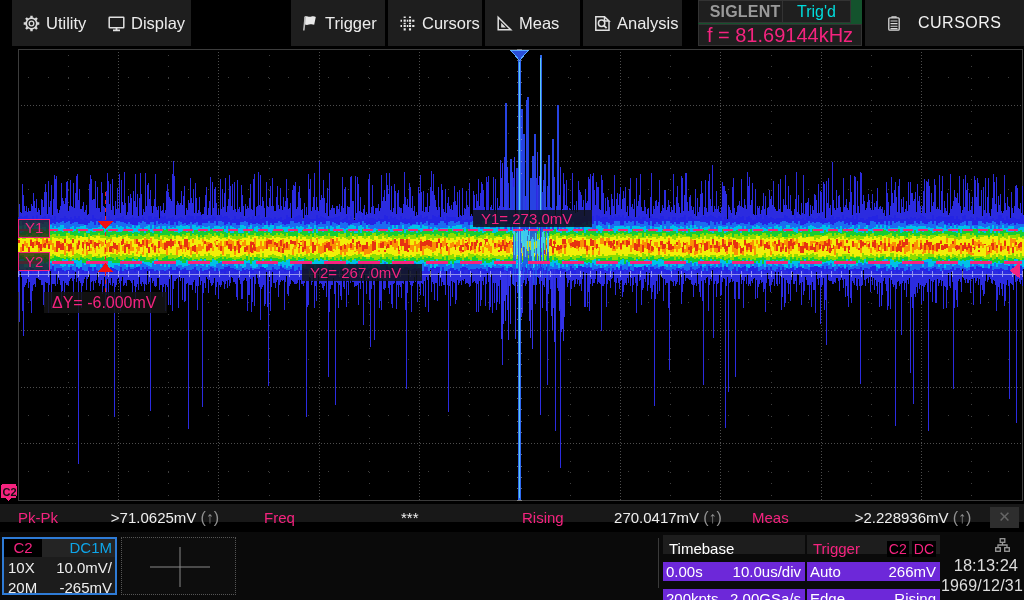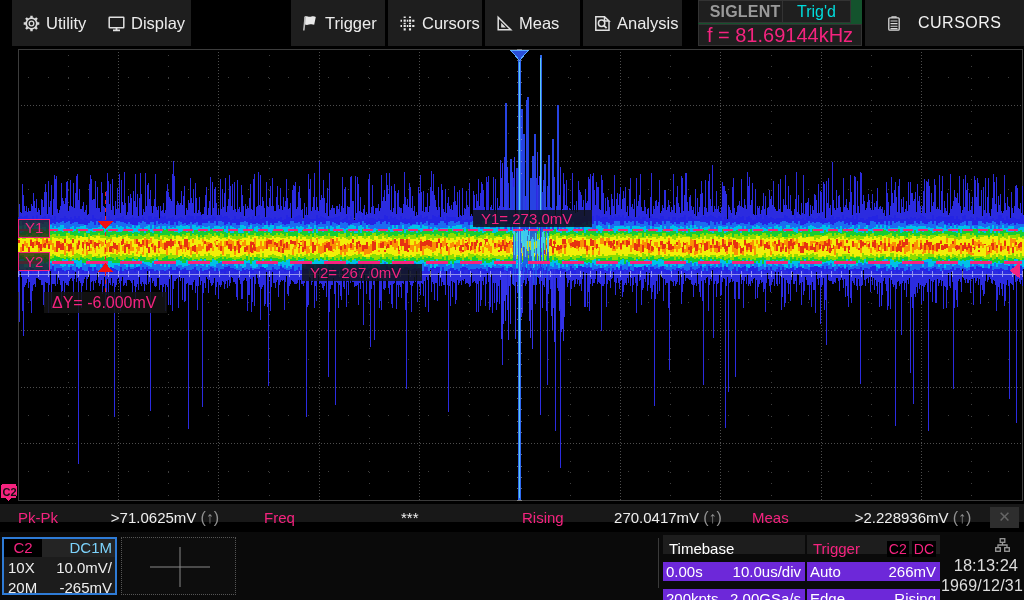--- a/index.html
+++ b/index.html
@@ -19,21 +19,21 @@
 .mslot{position:absolute;top:0;height:27px;line-height:27px}
 .mlab{color:#f5237f}
 .mval{color:#eee}
 .mv{text-align:center}
 .mar{color:#909090;font-size:16px}
 #mclose{position:absolute;left:990px;top:3px;width:29px;height:21px;background:#2e2e2e;color:#666;text-align:center;line-height:20px;font-size:15px}
 #botbar{position:absolute;left:0;top:532px;width:1024px;height:68px;background:#0a0a0a}
 #chbox{position:absolute;left:2px;top:5px;width:115px;height:58px;border:2px solid #2e7bd6;background:#1c1c1c}
 #chbox .hd{position:absolute;left:0;top:0;width:100%;height:18px;background:#242424}
 #chbox .c2{position:absolute;left:0;top:0;width:38px;height:18px;background:#000;color:#f5237f;font-size:15px;text-align:center;line-height:17px}
-#chbox .cp{position:absolute;right:3px;top:0;color:#7dd3fc;font-size:15px;line-height:17px}
+#chbox .cp{position:absolute;right:3px;top:0;color:#0ea5e9;font-size:15px;line-height:17px}
 .chrow{position:absolute;left:4px;width:104px;color:#eee;font-size:15px}
 .chrow .r{float:right}
 #mathbox{position:absolute;left:121px;top:5px;width:115px;height:58px;border:1px dotted #555;background:#0d0d0d}
 #mathbox svg{position:absolute;left:28px;top:5px}
 .infobox{position:absolute;top:3px;height:62px;font-size:15px}
 .ib-hd{height:19px;line-height:19px;background:#1d1d1d;color:#fff;padding:4px 6px}
 .chip{background:#000;padding:0 2px;margin-left:3px;font-size:14px}
 .ib-row{height:19px;line-height:19px;background:#6d28d9;color:#fff;padding:0 4px 0 3px;margin-top:8px}
 .ib-row .r{float:right}
 #clk{position:absolute;left:944px;top:2px;width:80px;height:64px;color:#ddd;text-align:right}

